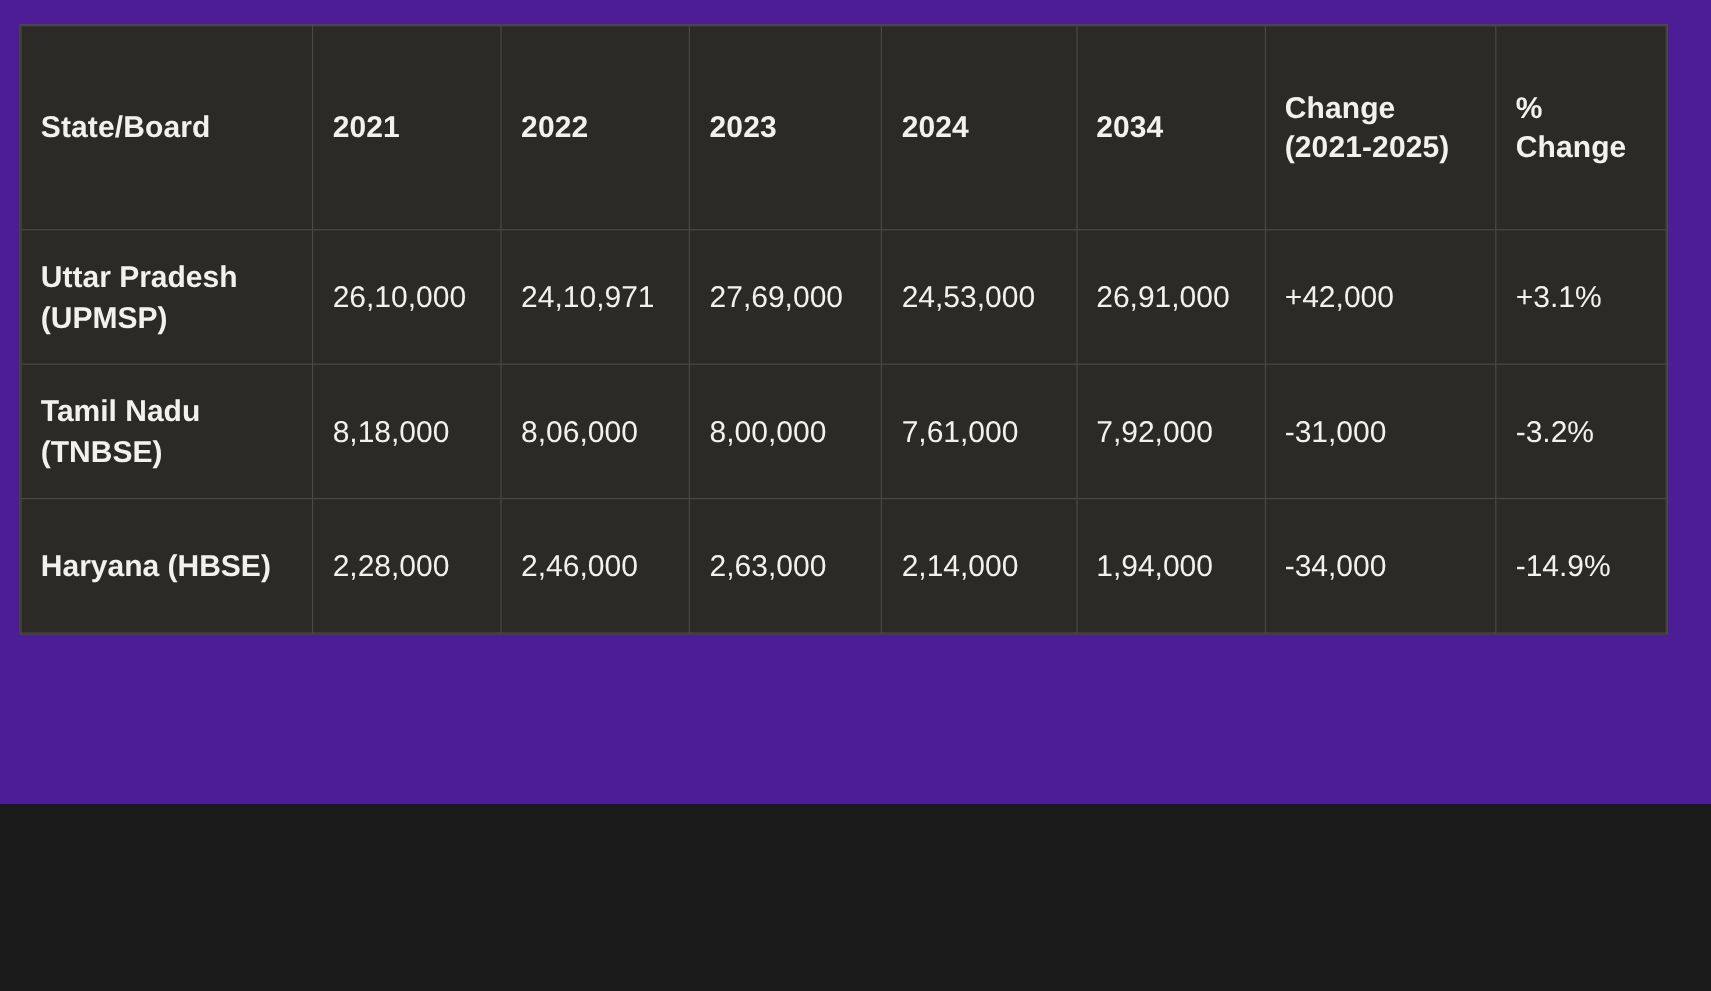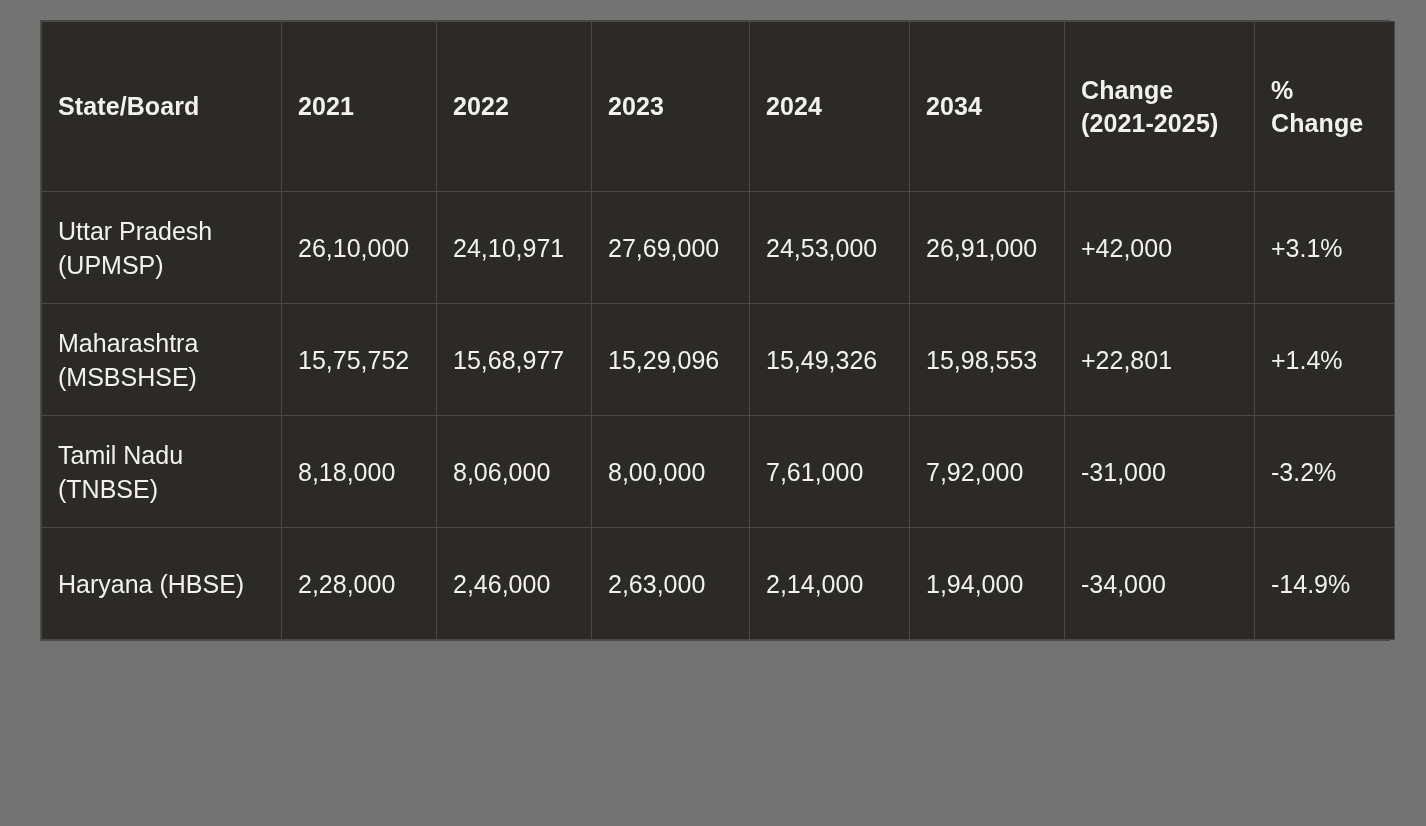--- a/index.html
+++ b/index.html
@@ -8,24 +8,24 @@
     background: #1b1b1b;
   }
   body {
     width: 1426px;
     height: 826px;
     font-family: "Liberation Sans", sans-serif;
     overflow: hidden;
   }
   .page {
     width: 1426px;
-    height: 826px;
-    background: #737373;
+    height: 670px;
+    background: #4c1d95;
     box-sizing: border-box;
-    padding: 20px 36px 28px 40px;
+    padding: 20px 36px 28px 16px;
   }
   .table-wrap {
     width: 100%;
     background: #2b2a27;
     border: 1px solid #4a4945;
     box-sizing: border-box;
   }
   table {
     width: 100%;
     border-collapse: collapse;
@@ -60,21 +60,21 @@
   
   col.c0 { width: 240px; }
   col.c1 { width: 155px; }
   col.c2 { width: 155px; }
   col.c3 { width: 158px; }
   col.c4 { width: 160px; }
   col.c5 { width: 155px; }
   col.c6 { width: 190px; }
   col.c7 { width: 140px; }
 
-  .cell-name { white-space: normal; }
+  .cell-name { white-space: normal; font-weight: bold; }
 </style>
 </head>
 <body>
 
 <div class="page">
   <div class="table-wrap">
     <table>
       <colgroup>
         <col class="c0">
           <col class="c1">
@@ -102,30 +102,20 @@
           <td class="cell-name">Uttar Pradesh (UPMSP)</td>
           <td>26,10,000</td>
           <td>24,10,971</td>
           <td>27,69,000</td>
           <td>24,53,000</td>
           <td>26,91,000</td>
           <td>+42,000</td>
           <td>+3.1%</td>
         </tr>
         <tr class="tall">
-          <td class="cell-name">Maharashtra (MSBSHSE)</td>
-          <td>15,75,752</td>
-          <td>15,68,977</td>
-          <td>15,29,096</td>
-          <td>15,49,326</td>
-          <td>15,98,553</td>
-          <td>+22,801</td>
-          <td>+1.4%</td>
-        </tr>
-        <tr class="tall">
           <td class="cell-name">Tamil Nadu (TNBSE)</td>
           <td>8,18,000</td>
           <td>8,06,000</td>
           <td>8,00,000</td>
           <td>7,61,000</td>
           <td>7,92,000</td>
           <td>-31,000</td>
           <td>-3.2%</td>
         </tr>
         <tr class="tall">

